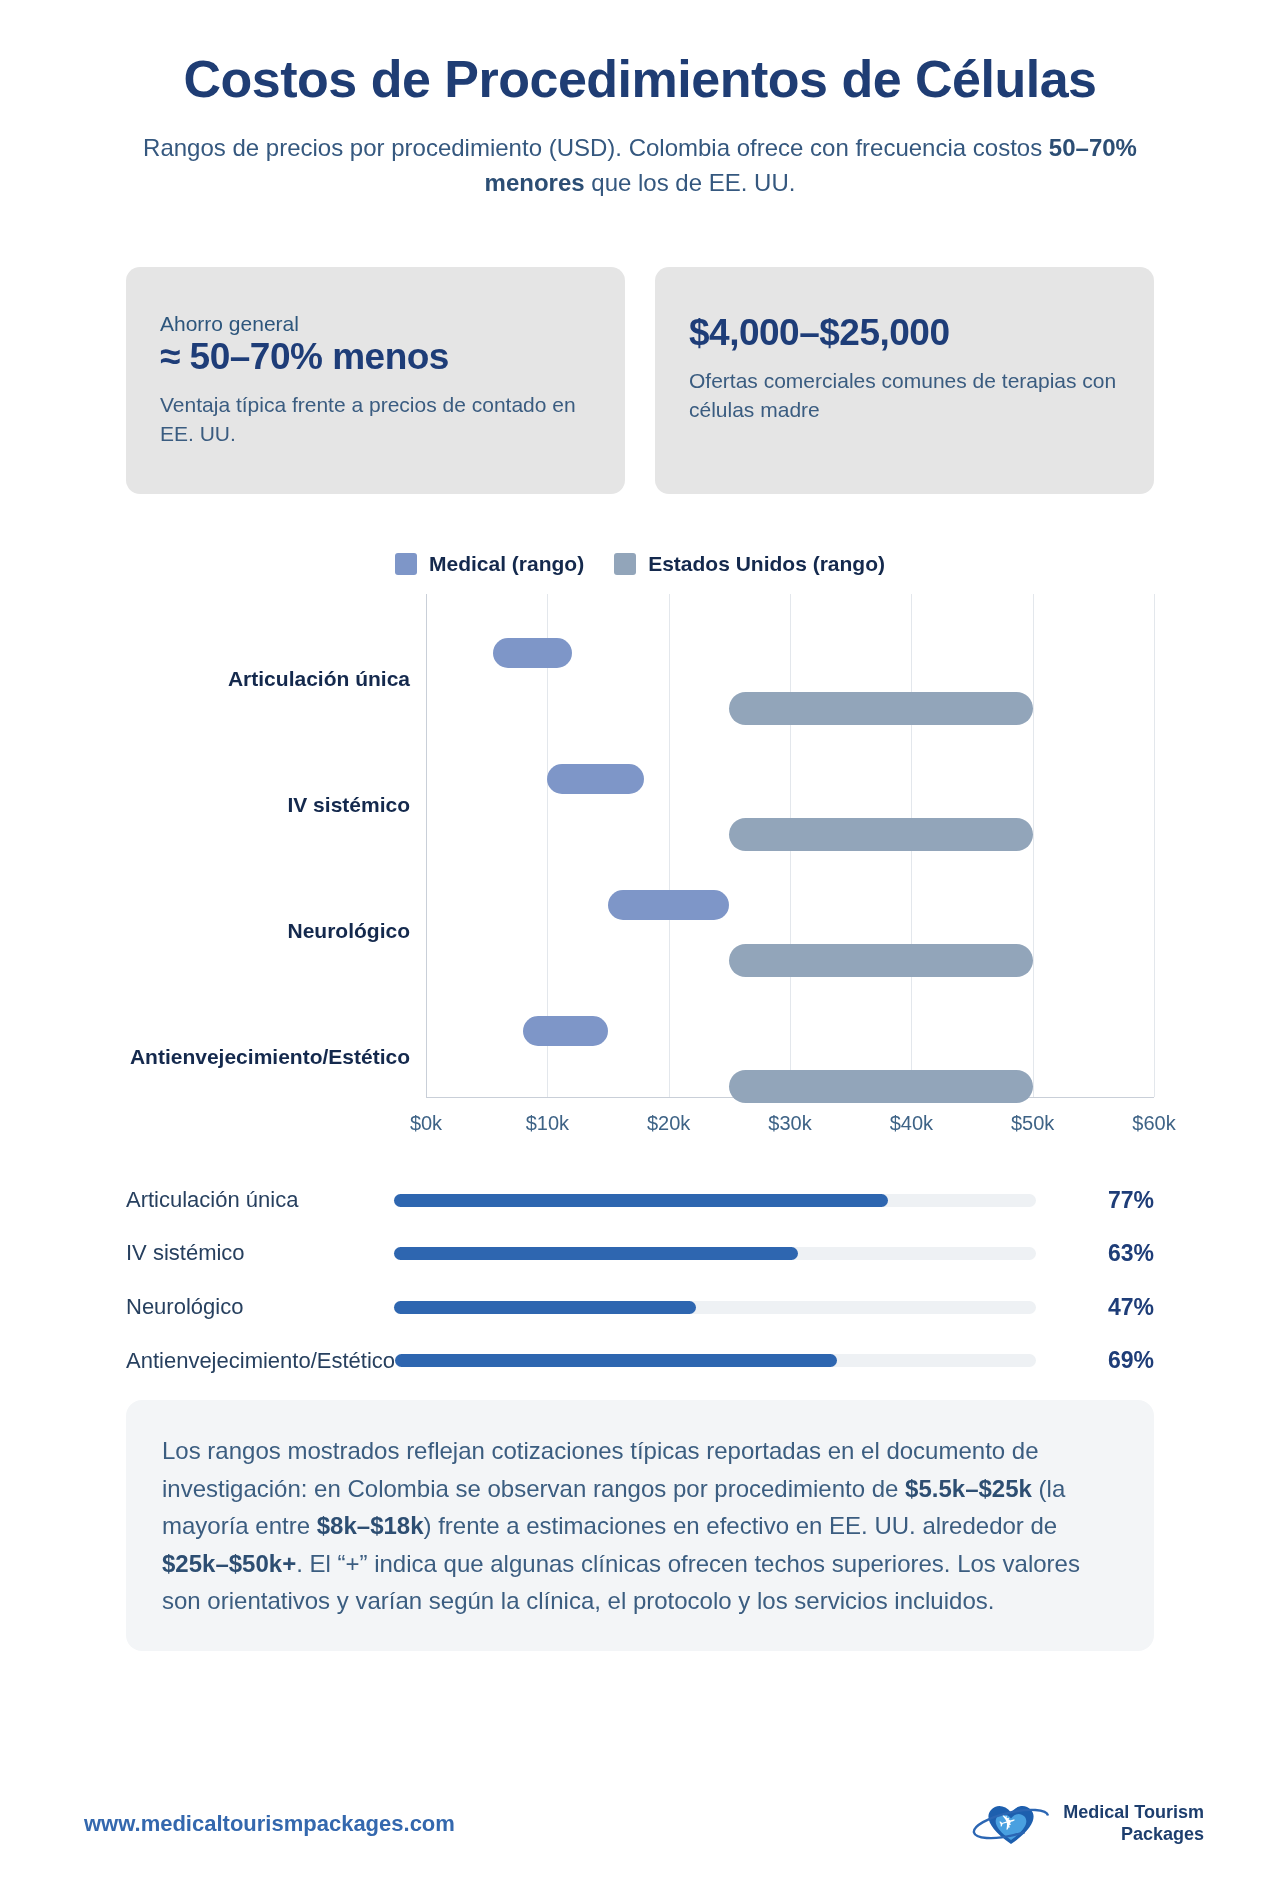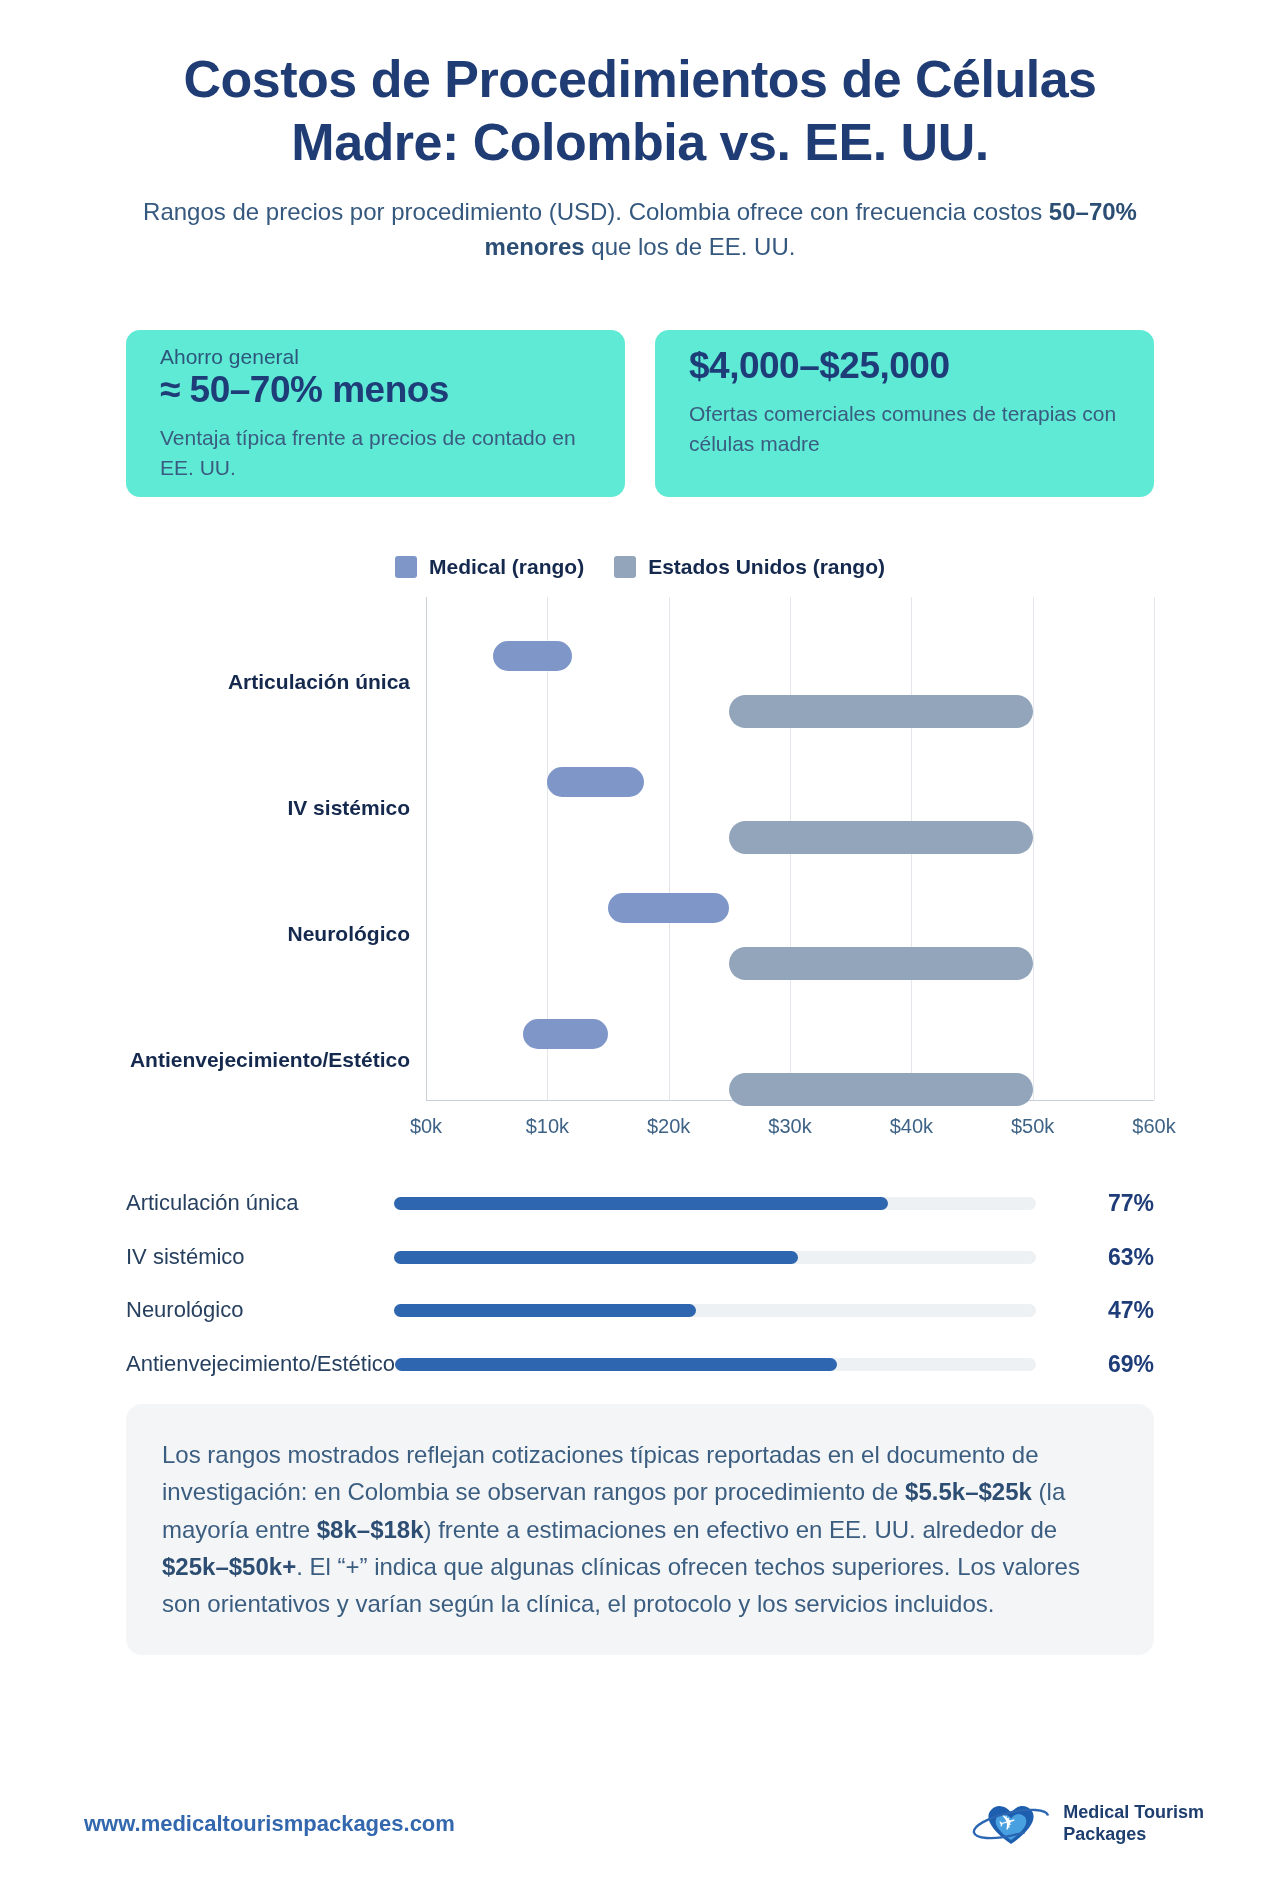--- a/index.html
+++ b/index.html
@@ -7,21 +7,21 @@
   body { font-family:"Liberation Sans", sans-serif; color:#1F3D74; }
   .page { position:relative; width:1188px; height:1896px; margin:0 auto; background:#fff; overflow:hidden; padding:48px 80px 0; }
 
   
   .title { text-align:center; font-size:52px; line-height:1.22; font-weight:bold; color:#1F3D74; letter-spacing:-0.5px; }
   .subtitle { margin:20px auto 0; max-width:1060px; text-align:center; font-size:24px; line-height:1.45; color:#35587F; }
   .subtitle strong { color:#2C4E74; }
 
   
   .cards { display:flex; gap:30px; margin-top:66px; }
-  .card { flex:1 1 0; background:#5eead4; border-radius:14px; padding:15px 34px; }
+  .card { flex:1 1 0; background:#e5e5e5; border-radius:14px; padding:45px 34px; }
   .card-label { font-size:21px; color:#2D567C; }
   .card-value { font-size:37px; font-weight:bold; color:#1E3D78; letter-spacing:-0.5px; }
   .card-desc { margin-top:12px; font-size:21px; line-height:1.4; color:#3A5C80; }
 
   
   .legend { display:flex; justify-content:center; align-items:center; gap:30px; margin-top:58px; }
   .legend-item { display:flex; align-items:center; gap:12px; }
   .swatch { width:22px; height:22px; border-radius:3px; }
   .legend-label { font-size:21px; font-weight:bold; color:#14294D; }
 
@@ -53,28 +53,28 @@
 
   
   .note { margin-top:18px; background:#F3F5F7; border-radius:16px; padding:32px 36px; }
   .note-text { font-size:24px; line-height:1.56; color:#3B5D80; }
   .note-text strong { color:#2D4E72; }
 
   
   .footer { position:absolute; left:0; right:0; bottom:42px; display:flex; align-items:center; justify-content:space-between; padding:0 30px 0 38px; }
   .site-url { font-size:22px; font-weight:bold; color:#3468AE; }
   .logo { display:flex; align-items:center; gap:10px; }
-  .logo-text { font-size:18px; line-height:1.22; font-weight:bold; color:#1D3E6E; text-align:left; }
+  .logo-text { font-size:18px; line-height:1.22; font-weight:bold; color:#1D3E6E; text-align:right; }
 </style>
 </head>
 <body>
 
 <div class="page">
 
-  <h1 class="title"><span>Costos de Procedimientos de Células</span><br><span>Madre: Colombia vs. EE. UU.</span></h1>
+  <h1 class="title"><span>Costos de Procedimientos de Células</span><br></h1>
 
   <p class="subtitle"><span>Rangos de precios por procedimiento (USD). Colombia ofrece con frecuencia costos </span><strong>50–70% menores</strong><span> que los de EE. UU.</span></p>
 
   <div class="cards">
     <div class="card">
       <div class="card-label">Ahorro general</div>
       <div class="card-value">≈ 50–70% menos</div>
       <div class="card-desc">Ventaja típica frente a precios de contado en EE. UU.</div>
     </div>
     <div class="card">

